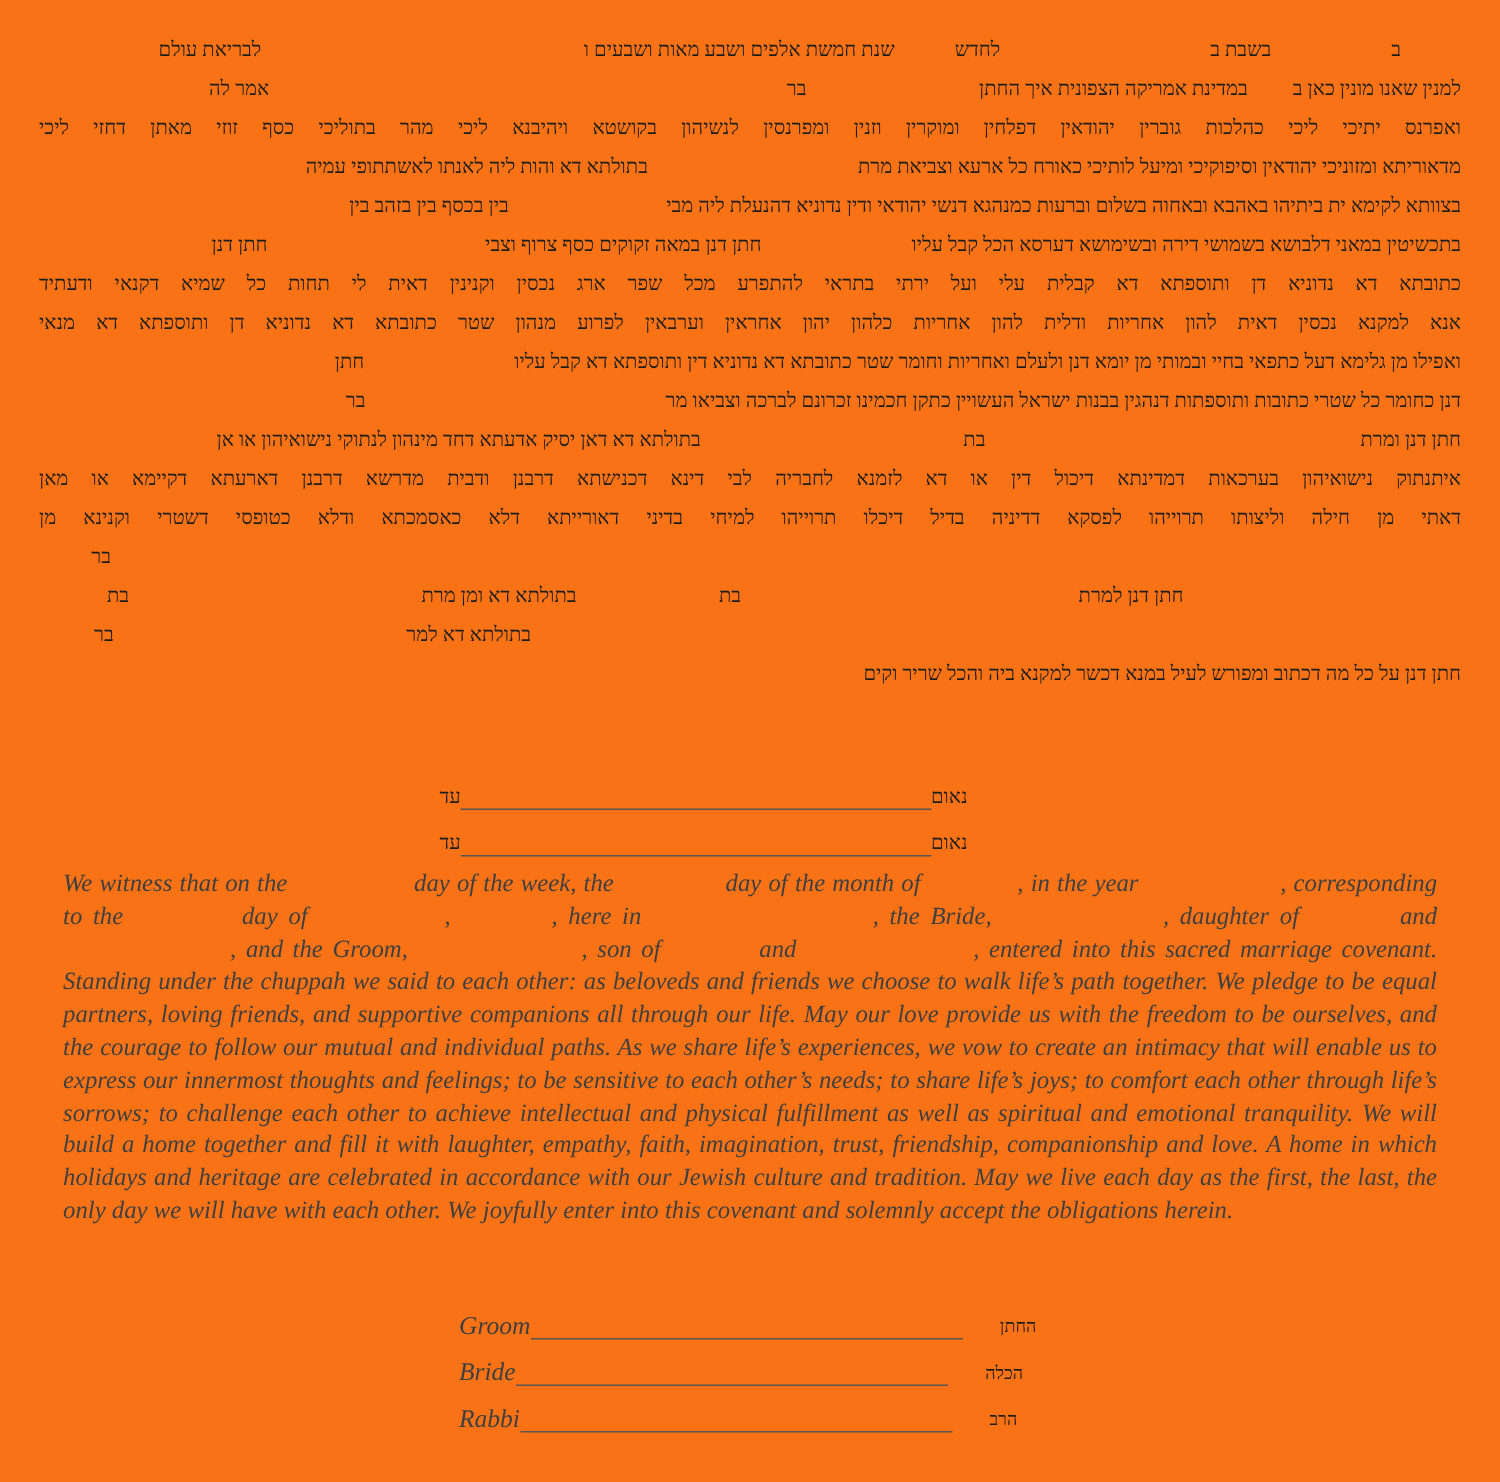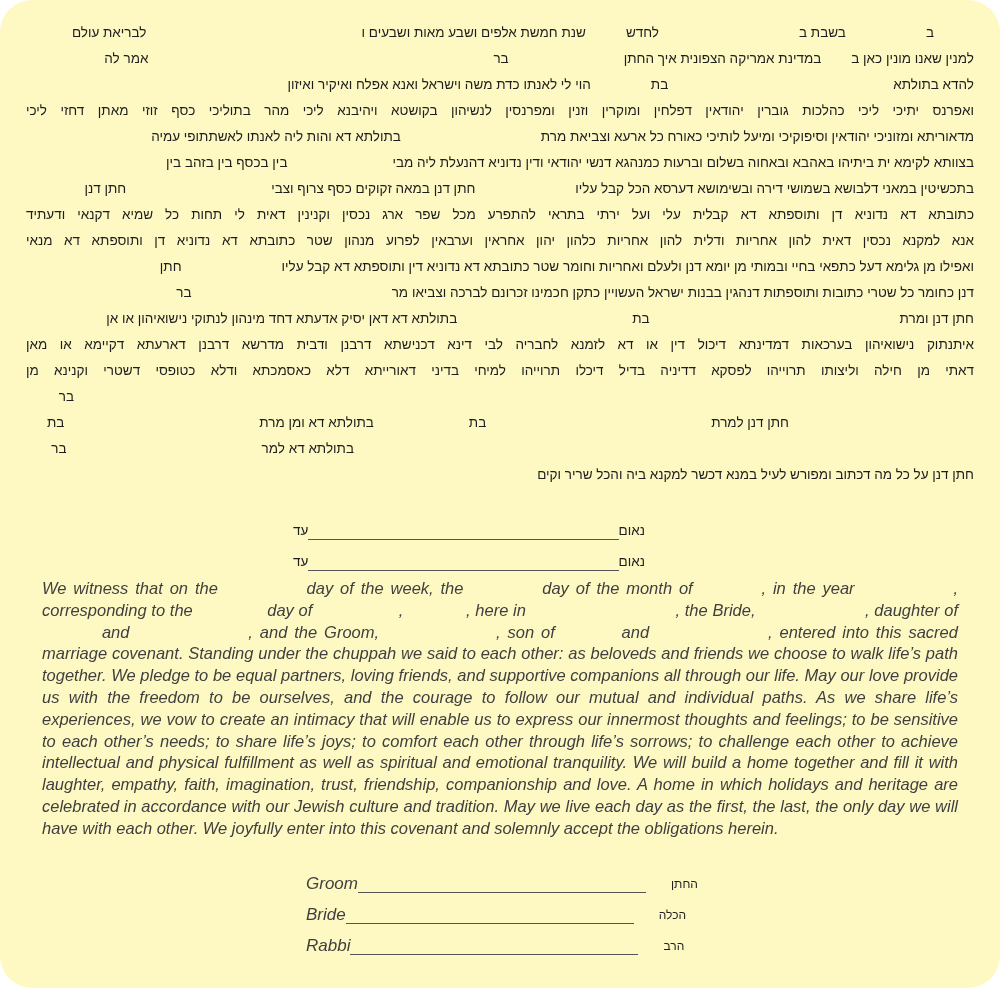--- a/index.html
+++ b/index.html
@@ -1,17 +1,17 @@
 <!DOCTYPE html>
 <html><head>
 <meta charset="utf-8">
 <style>
   html,body{margin:0;padding:0;background:#ffffff;}
-  .page{position:relative;width:1000px;height:988px;background:#fef9c3;overflow:hidden;
-        font-family:Liberation Sans, sans-serif;color:#1d1d1d;border-radius:32px;}
+  .page{position:relative;width:1000px;height:988px;background:#f97316;overflow:hidden;
+        font-family:Liberation Serif, serif;color:#1d1d1d;}
 
   
   .hebrew-block{position:absolute;top:20px;left:26px;width:948px;direction:rtl;}
   .h-line{direction:rtl;white-space:nowrap;height:26px;line-height:26px;font-size:13.5px;color:#1d1d1d;}
   .h-line.justify{white-space:normal;text-align:justify;text-align-last:justify;text-justify:inter-word;}
   .h-seg{display:inline;}
   .h-gap{display:inline-block;height:2px;}
 
   
   .witness-block{position:absolute;top:516px;left:0;width:1000px;}
@@ -32,21 +32,20 @@
   .sig-line{width:288px;border-bottom:1px solid #555;height:16px;}
   .sig-hebrew{font-size:12px;color:#1d1d1d;margin-left:25px;line-height:18px;text-align:center;}
 </style>
 </head>
 <body>
 
 <div class="page">
   <div class="hebrew-block" dir="rtl">
       <div class="h-line" dir="rtl"><span class="h-gap" style="width: 40px;"></span><span class="h-seg">ב</span><span class="h-gap" style="width: 80px;"></span><span class="h-seg">בשבת ב</span><span class="h-gap" style="width: 140px;"></span><span class="h-seg">לחדש</span><span class="h-gap" style="width: 40px;"></span><span class="h-seg">שנת חמשת אלפים ושבע מאות ושבעים ו</span><span class="h-gap" style="width: 215px;"></span><span class="h-seg">לבריאת עולם</span></div>
       <div class="h-line" dir="rtl"><span class="h-seg">למנין שאנו מונין כאן ב</span><span class="h-gap" style="width: 30px;"></span><span class="h-seg">במדינת אמריקה הצפונית איך החתן</span><span class="h-gap" style="width: 115px;"></span><span class="h-seg">בר</span><span class="h-gap" style="width: 345px;"></span><span class="h-seg">אמר לה</span></div>
-      <div class="h-line" dir="rtl"><span class="h-seg">להדא בתולתא</span><span class="h-gap" style="width: 225px;"></span><span class="h-seg">בת</span><span class="h-gap" style="width: 60px;"></span><span class="h-seg">הוי לי לאנתו כדת משה וישראל ואנא אפלח ואיקיר ואיזון</span></div>
       <div class="h-line justify" dir="rtl"><span class="h-seg">ואפרנס יתיכי ליכי כהלכות גוברין יהודאין דפלחין ומוקרין וזנין ומפרנסין לנשיהון בקושטא ויהיבנא ליכי מהר בתוליכי כסף זוזי מאתן דחזי ליכי</span></div>
       <div class="h-line" dir="rtl"><span class="h-seg">מדאוריתא ומזוניכי יהודאין וסיפוקיכי ומיעל לותיכי כאורח כל ארעא וצביאת מרת</span><span class="h-gap" style="width: 140px;"></span><span class="h-seg">בתולתא דא והות ליה לאנתו לאשתתופי עמיה</span></div>
       <div class="h-line" dir="rtl"><span class="h-seg">בצוותא לקימא ית ביתיהו באהבא ובאחוה בשלום וברעות כמנהגא דנשי יהודאי ודין נדוניא דהנעלת ליה מבי</span><span class="h-gap" style="width: 105px;"></span><span class="h-seg">בין בכסף בין בזהב בין</span></div>
       <div class="h-line" dir="rtl"><span class="h-seg">בתכשיטין במאני דלבושא בשמושי דירה ובשימושא דערסא הכל קבל עליו</span><span class="h-gap" style="width: 100px;"></span><span class="h-seg">חתן דנן במאה זקוקים כסף צרוף וצבי</span><span class="h-gap" style="width: 145px;"></span><span class="h-seg">חתן דנן</span></div>
       <div class="h-line justify" dir="rtl"><span class="h-seg">כתובתא דא נדוניא דן ותוספתא דא קבלית עלי ועל ירתי בתראי להתפרע מכל שפר ארג נכסין וקנינין דאית לי תחות כל שמיא דקנאי ודעתיד</span></div>
       <div class="h-line justify" dir="rtl"><span class="h-seg">אנא למקנא נכסין דאית להון אחריות ודלית להון אחריות כלהון יהון אחראין וערבאין לפרוע מנהון שטר כתובתא דא נדוניא דן ותוספתא דא מנאי</span></div>
       <div class="h-line" dir="rtl"><span class="h-seg">ואפילו מן גלימא דעל כתפאי בחיי ובמותי מן יומא דנן ולעלם ואחריות וחומר שטר כתובתא דא נדוניא דין ותוספתא דא קבל עליו</span><span class="h-gap" style="width: 100px;"></span><span class="h-seg">חתן</span></div>
       <div class="h-line" dir="rtl"><span class="h-seg">דנן כחומר כל שטרי כתובות ותוספתות דנהגין בבנות ישראל העשויין כתקן חכמינו זכרונם לברכה וצביאו מר</span><span class="h-gap" style="width: 200px;"></span><span class="h-seg">בר</span></div>
       <div class="h-line" dir="rtl"><span class="h-seg">חתן דנן ומרת</span><span class="h-gap" style="width: 250px;"></span><span class="h-seg">בת</span><span class="h-gap" style="width: 175px;"></span><span class="h-seg">בתולתא דא דאן יסיק אדעתא דחד מינהון לנתוקי נישואיהון או אן</span></div>
       <div class="h-line justify" dir="rtl"><span class="h-seg">איתנתוק נישואיהון בערכאות דמדינתא דיכול דין או דא לזמנא לחבריה לבי דינא דכנישתא דרבנן ודבית מדרשא דרבנן דארעתא דקיימא או מאן</span></div>

